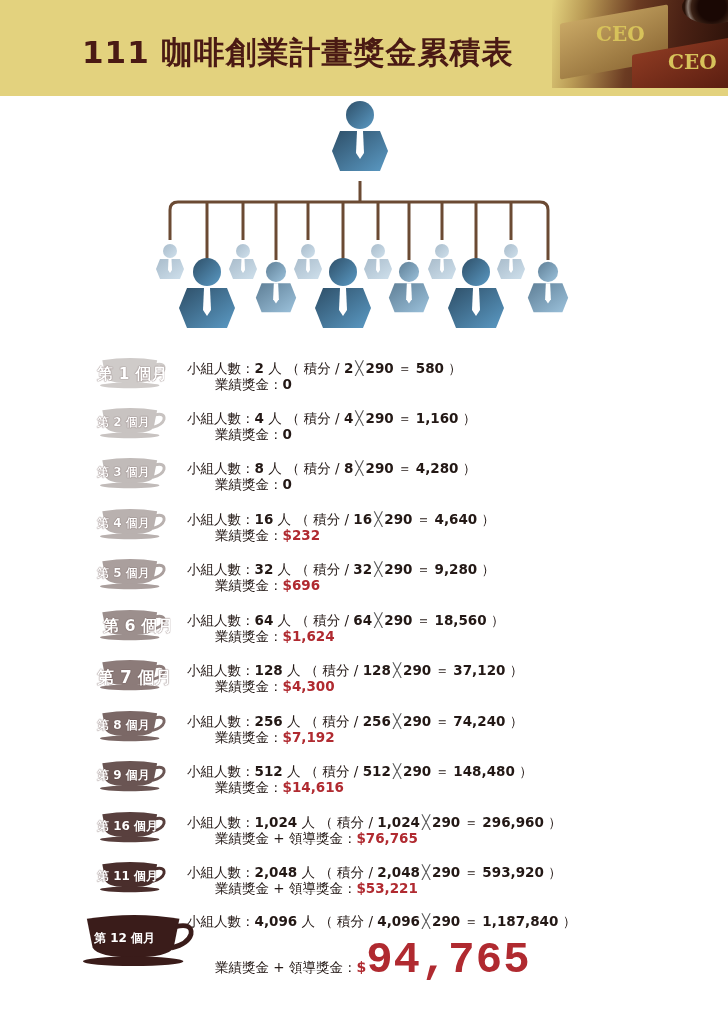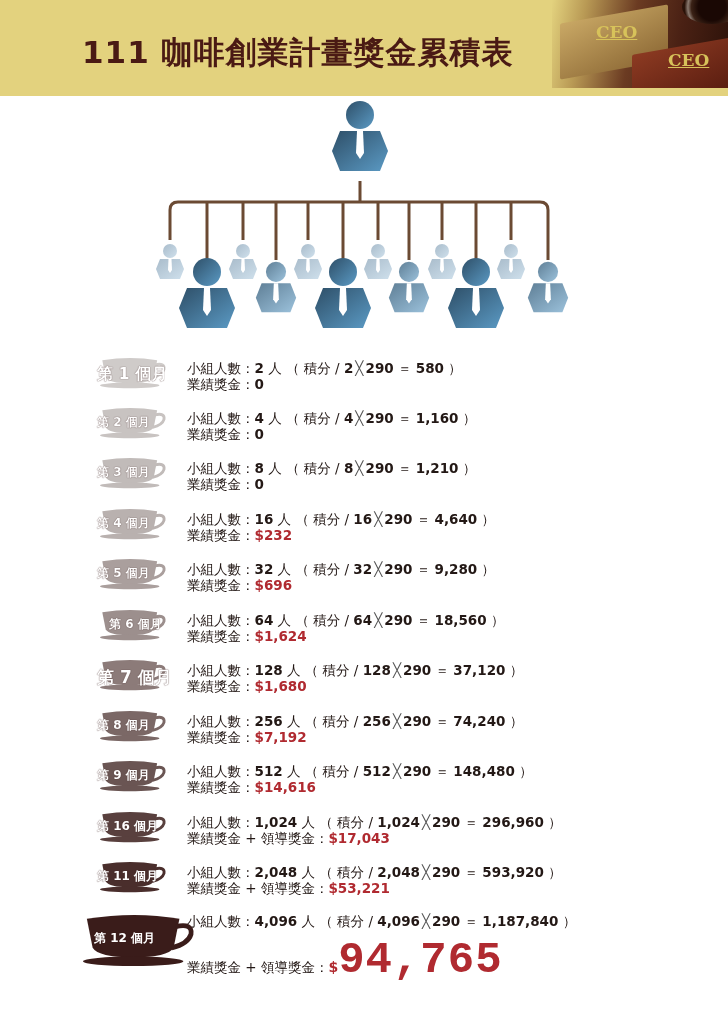--- a/index.html
+++ b/index.html
@@ -7,31 +7,31 @@
          font-family:"DejaVu Sans", "Liberation Sans", sans-serif; color:#231815; }
   .header { position:absolute; left:0; top:0; width:728px; height:96px; background:#e3d27e; }
   .title { position:absolute; left:82px; top:32px; font-size:31px; font-weight:bold; color:#4a1a14;
            letter-spacing:1px; white-space:nowrap; }
   .product { position:absolute; left:552px; top:0; width:176px; height:88px;
              background:linear-gradient(100deg,#e3d27e 0%,#b99a55 18%,#6b3b22 45%,#4a2114 70%,#2b1109 100%); overflow:hidden; }
   .box1 { position:absolute; left:8px; top:14px; width:108px; height:56px;
           background:linear-gradient(160deg,#c9a865,#8a6633); transform:skewY(-10deg); border-radius:2px; }
   .box2 { position:absolute; left:80px; top:46px; width:100px; height:50px;
           background:linear-gradient(160deg,#8c3a22,#5a1d10); transform:skewY(-10deg); border-radius:2px; }
-  .ceo { position:absolute; font-family:"DejaVu Serif", serif; font-weight:bold; color:#d7c25a; font-size:17px;text-decoration:underline; }
+  .ceo { position:absolute; font-family:"DejaVu Serif", serif; font-weight:bold; color:#d7c25a; font-size:20px; }
   .saucer-top { position:absolute; left:130px; top:-10px; width:60px; height:34px; border-radius:50%;
                 background:radial-gradient(circle,#1a0804 40%,#3b2216 60%,#8a7a70 70%,#2a1208 80%); }
   .chart { position:absolute; left:150px; top:95px; width:420px; height:250px; }
   .row { position:absolute; left:0; width:728px; }
   .cup { position:absolute; }
   .cup-label { position:absolute; color:#fff; font-weight:bold; font-size:12px; white-space:nowrap;
                text-shadow:0 0 1px #3a1c1a; }
   .line1, .line2 { position:absolute; left:187px; font-size:13.5px; white-space:nowrap; color:#231815; }
   .line1 { top:0;text-align:center; }
-  .line2 { top:16px; }
+  .line2 { top:16px;margin-left:28px; }
   .b { font-weight:bold; }
   .red { color:#b02a30; font-weight:bold; }
   .big { font-size:44px; font-weight:bold; color:#b02a30; letter-spacing:1px;font-family:Liberation Mono, monospace; }
   .dollar-small { font-size:14px; font-weight:bold; color:#b02a30; }
   .times { display:inline-block; font-weight:normal; color:#555; margin:0 2px; }
 </style>
 </head>
 <body>
 
 <div class="header">
@@ -126,21 +126,21 @@
       <div class="line1"><span>小組人數：</span><span class="b">4</span> <span>人</span> <span>（ 積分 / </span><span class="b">4</span><span class="times">╳</span><span class="b">290</span> <span>＝</span> <span class="b">1,160</span> <span>）</span></div>
       <div class="line2"><span>業績獎金：</span><span class="b">0</span></div>
     </div>
     <div class="row" style="top: 460px;">
   <svg class="cup" style="left:92px;top:-2px" width="80" height="32" viewBox="0 0 120 56">
     <path d="M8,4 Q58,-4 104,4 L98,34 Q92,44 56,44 Q20,44 14,34 Z" fill="#c1bbb9"></path>
     <path d="M100,12 Q118,8 116,20 Q113,30 96,34" fill="none" stroke="#c1bbb9" stroke-width="5"></path>
     <ellipse cx="56" cy="48" rx="52" ry="5" fill="#c1bbb9"></ellipse>
   </svg>
       <div class="cup-label" style="left:97px;top:4px;font-size:12px">第 3 個月</div>
-      <div class="line1"><span>小組人數：</span><span class="b">8</span> <span>人</span> <span>（ 積分 / </span><span class="b">8</span><span class="times">╳</span><span class="b">290</span> <span>＝</span> <span class="b">1,210</span> <span>）</span></div>
+      <div class="line1"><span>小組人數：</span><span class="b">8</span> <span>人</span> <span>（ 積分 / </span><span class="b">8</span><span class="times">╳</span><span class="b">290</span> <span>＝</span> <span class="b">4,280</span> <span>）</span></div>
       <div class="line2"><span>業績獎金：</span><span class="b">0</span></div>
     </div>
     <div class="row" style="top: 511px;">
   <svg class="cup" style="left:92px;top:-2px" width="80" height="32" viewBox="0 0 120 56">
     <path d="M8,4 Q58,-4 104,4 L98,34 Q92,44 56,44 Q20,44 14,34 Z" fill="#b9b1af"></path>
     <path d="M100,12 Q118,8 116,20 Q113,30 96,34" fill="none" stroke="#b9b1af" stroke-width="5"></path>
     <ellipse cx="56" cy="48" rx="52" ry="5" fill="#b9b1af"></ellipse>
   </svg>
       <div class="cup-label" style="left:97px;top:4px;font-size:12px">第 4 個月</div>
       <div class="line1"><span>小組人數：</span><span class="b">16</span> <span>人</span> <span>（ 積分 / </span><span class="b">16</span><span class="times">╳</span><span class="b">290</span> <span>＝</span> <span class="b">4,640</span> <span>）</span></div>
@@ -155,33 +155,33 @@
       <div class="cup-label" style="left:97px;top:4px;font-size:12px">第 5 個月</div>
       <div class="line1"><span>小組人數：</span><span class="b">32</span> <span>人</span> <span>（ 積分 / </span><span class="b">32</span><span class="times">╳</span><span class="b">290</span> <span>＝</span> <span class="b">9,280</span> <span>）</span></div>
       <div class="line2"><span>業績獎金：</span><span class="red">$696</span></div>
     </div>
     <div class="row" style="top: 612px;">
   <svg class="cup" style="left:92px;top:-2px" width="80" height="32" viewBox="0 0 120 56">
     <path d="M8,4 Q58,-4 104,4 L98,34 Q92,44 56,44 Q20,44 14,34 Z" fill="#9c8f8d"></path>
     <path d="M100,12 Q118,8 116,20 Q113,30 96,34" fill="none" stroke="#9c8f8d" stroke-width="5"></path>
     <ellipse cx="56" cy="48" rx="52" ry="5" fill="#9c8f8d"></ellipse>
   </svg>
-      <div class="cup-label" style="left:109px;top:4px;font-size:12px">第 6 個月</div>
+      <div class="cup-label" style="left:103px;top:4px;font-size:16px">第 6 個月</div>
       <div class="line1"><span>小組人數：</span><span class="b">64</span> <span>人</span> <span>（ 積分 / </span><span class="b">64</span><span class="times">╳</span><span class="b">290</span> <span>＝</span> <span class="b">18,560</span> <span>）</span></div>
       <div class="line2"><span>業績獎金：</span><span class="red">$1,624</span></div>
     </div>
     <div class="row" style="top: 662px;">
   <svg class="cup" style="left:92px;top:-2px" width="80" height="32" viewBox="0 0 120 56">
     <path d="M8,4 Q58,-4 104,4 L98,34 Q92,44 56,44 Q20,44 14,34 Z" fill="#8c7b79"></path>
     <path d="M100,12 Q118,8 116,20 Q113,30 96,34" fill="none" stroke="#8c7b79" stroke-width="5"></path>
     <ellipse cx="56" cy="48" rx="52" ry="5" fill="#8c7b79"></ellipse>
   </svg>
       <div class="cup-label" style="left:97px;top:4px;font-size:17px">第 7 個月</div>
       <div class="line1"><span>小組人數：</span><span class="b">128</span> <span>人</span> <span>（ 積分 / </span><span class="b">128</span><span class="times">╳</span><span class="b">290</span> <span>＝</span> <span class="b">37,120</span> <span>）</span></div>
-      <div class="line2"><span>業績獎金：</span><span class="red">$1,680</span></div>
+      <div class="line2"><span>業績獎金：</span><span class="red">$4,300</span></div>
     </div>
     <div class="row" style="top: 713px;">
   <svg class="cup" style="left:92px;top:-2px" width="80" height="32" viewBox="0 0 120 56">
     <path d="M8,4 Q58,-4 104,4 L98,34 Q92,44 56,44 Q20,44 14,34 Z" fill="#7b6866"></path>
     <path d="M100,12 Q118,8 116,20 Q113,30 96,34" fill="none" stroke="#7b6866" stroke-width="5"></path>
     <ellipse cx="56" cy="48" rx="52" ry="5" fill="#7b6866"></ellipse>
   </svg>
       <div class="cup-label" style="left:97px;top:4px;font-size:12px">第 8 個月</div>
       <div class="line1"><span>小組人數：</span><span class="b">256</span> <span>人</span> <span>（ 積分 / </span><span class="b">256</span><span class="times">╳</span><span class="b">290</span> <span>＝</span> <span class="b">74,240</span> <span>）</span></div>
       <div class="line2"><span>業績獎金：</span><span class="red">$7,192</span></div>
@@ -197,21 +197,21 @@
       <div class="line2"><span>業績獎金：</span><span class="red">$14,616</span></div>
     </div>
     <div class="row" style="top: 814px;">
   <svg class="cup" style="left:92px;top:-2px" width="80" height="32" viewBox="0 0 120 56">
     <path d="M8,4 Q58,-4 104,4 L98,34 Q92,44 56,44 Q20,44 14,34 Z" fill="#59403e"></path>
     <path d="M100,12 Q118,8 116,20 Q113,30 96,34" fill="none" stroke="#59403e" stroke-width="5"></path>
     <ellipse cx="56" cy="48" rx="52" ry="5" fill="#59403e"></ellipse>
   </svg>
       <div class="cup-label" style="left:97px;top:4px;font-size:12px">第 16 個月</div>
       <div class="line1"><span>小組人數：</span><span class="b">1,024</span> <span>人</span> <span>（ 積分 / </span><span class="b">1,024</span><span class="times">╳</span><span class="b">290</span> <span>＝</span> <span class="b">296,960</span> <span>）</span></div>
-      <div class="line2"><span>業績獎金 + 領導獎金：</span><span class="red">$17,043</span></div>
+      <div class="line2"><span>業績獎金 + 領導獎金：</span><span class="red">$76,765</span></div>
     </div>
     <div class="row" style="top: 864px;">
   <svg class="cup" style="left:92px;top:-2px" width="80" height="32" viewBox="0 0 120 56">
     <path d="M8,4 Q58,-4 104,4 L98,34 Q92,44 56,44 Q20,44 14,34 Z" fill="#4a2e2c"></path>
     <path d="M100,12 Q118,8 116,20 Q113,30 96,34" fill="none" stroke="#4a2e2c" stroke-width="5"></path>
     <ellipse cx="56" cy="48" rx="52" ry="5" fill="#4a2e2c"></ellipse>
   </svg>
       <div class="cup-label" style="left:97px;top:4px;font-size:12px">第 11 個月</div>
       <div class="line1"><span>小組人數：</span><span class="b">2,048</span> <span>人</span> <span>（ 積分 / </span><span class="b">2,048</span><span class="times">╳</span><span class="b">290</span> <span>＝</span> <span class="b">593,920</span> <span>）</span></div>
       <div class="line2"><span>業績獎金 + 領導獎金：</span><span class="red">$53,221</span></div>

